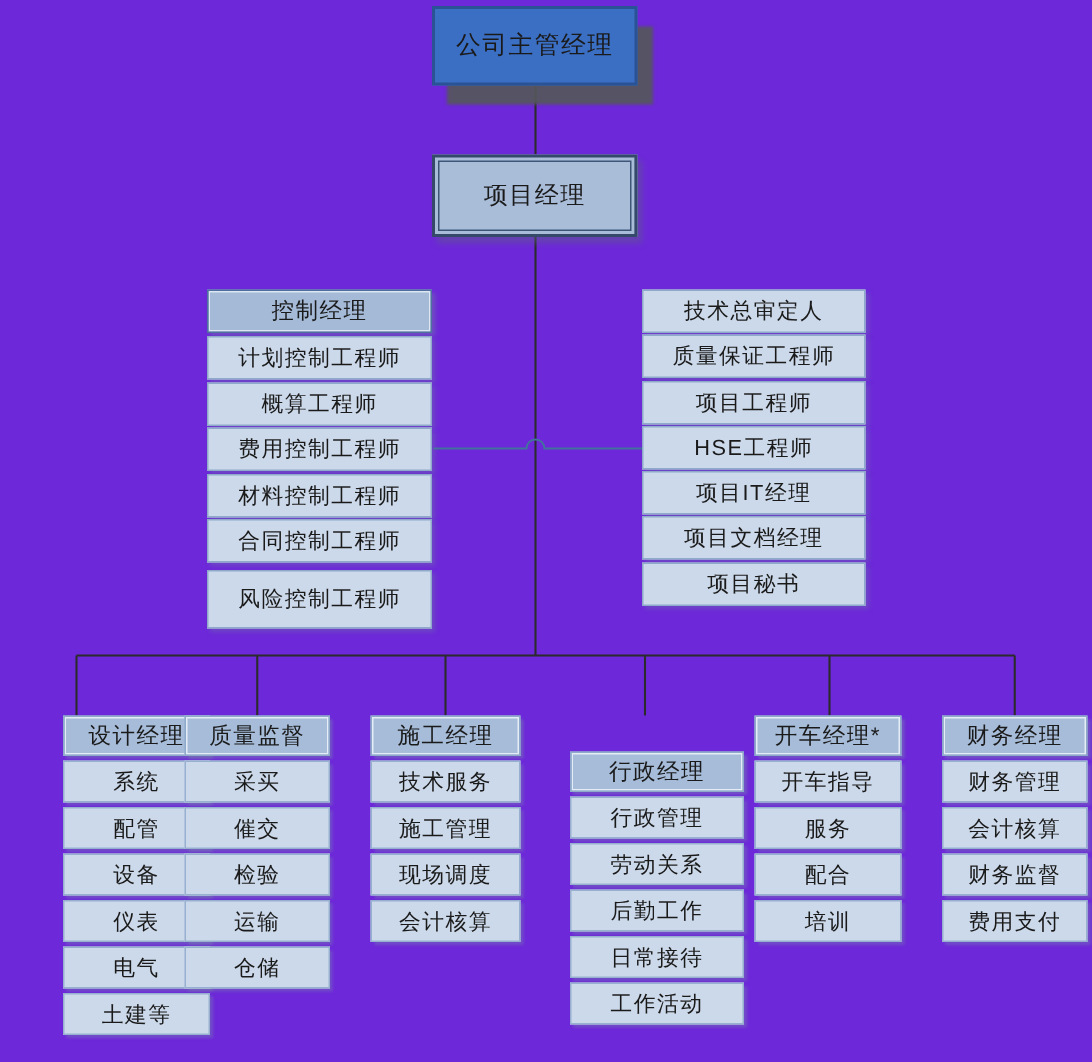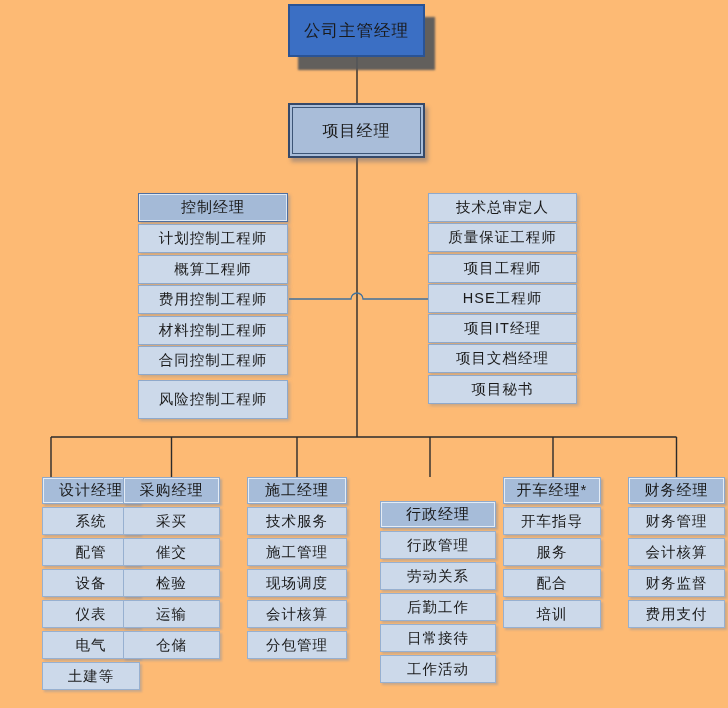--- a/index.html
+++ b/index.html
@@ -1,19 +1,19 @@
 <!DOCTYPE html>
 <html><head>
 <meta charset="utf-8">
 <style>
   html,body{margin:0;padding:0;background:#ffffff;}
   .canvas{
     position:relative;
     width:728px;height:708px;
-    background:#fdba74;
+    background:#6d28d9;
     font-family:"Liberation Sans","DejaVu Sans",sans-serif;
     color:#1a1a1a;
     overflow:hidden;
   }
   .connectors{position:absolute;left:0;top:0;width:728px;height:708px;z-index:0;}
 
   .node{
     box-sizing:border-box;
     display:flex;align-items:center;justify-content:center;
     text-align:center;letter-spacing:1px;line-height:1.1;
@@ -124,35 +124,34 @@
     <div class="dept-header">设计经理</div>
   <div class="node-item">系统</div>
       <div class="node-item">配管</div>
       <div class="node-item">设备</div>
       <div class="node-item">仪表</div>
       <div class="node-item">电气</div>
       <div class="node-item">土建等</div>
     </div>
 
   <div class="dept dept-2">
-    <div class="dept-header">采购经理</div>
+    <div class="dept-header">质量监督</div>
   <div class="node-item">采买</div>
       <div class="node-item">催交</div>
       <div class="node-item">检验</div>
       <div class="node-item">运输</div>
       <div class="node-item">仓储</div>
     </div>
 
   <div class="dept dept-3">
     <div class="dept-header">施工经理</div>
   <div class="node-item">技术服务</div>
       <div class="node-item">施工管理</div>
       <div class="node-item">现场调度</div>
       <div class="node-item">会计核算</div>
-      <div class="node-item">分包管理</div>
     </div>
 
   <div class="dept dept-4">
     <div class="dept-header">行政经理</div>
   <div class="node-item">行政管理</div>
       <div class="node-item">劳动关系</div>
       <div class="node-item">后勤工作</div>
       <div class="node-item">日常接待</div>
       <div class="node-item">工作活动</div>
     </div>

